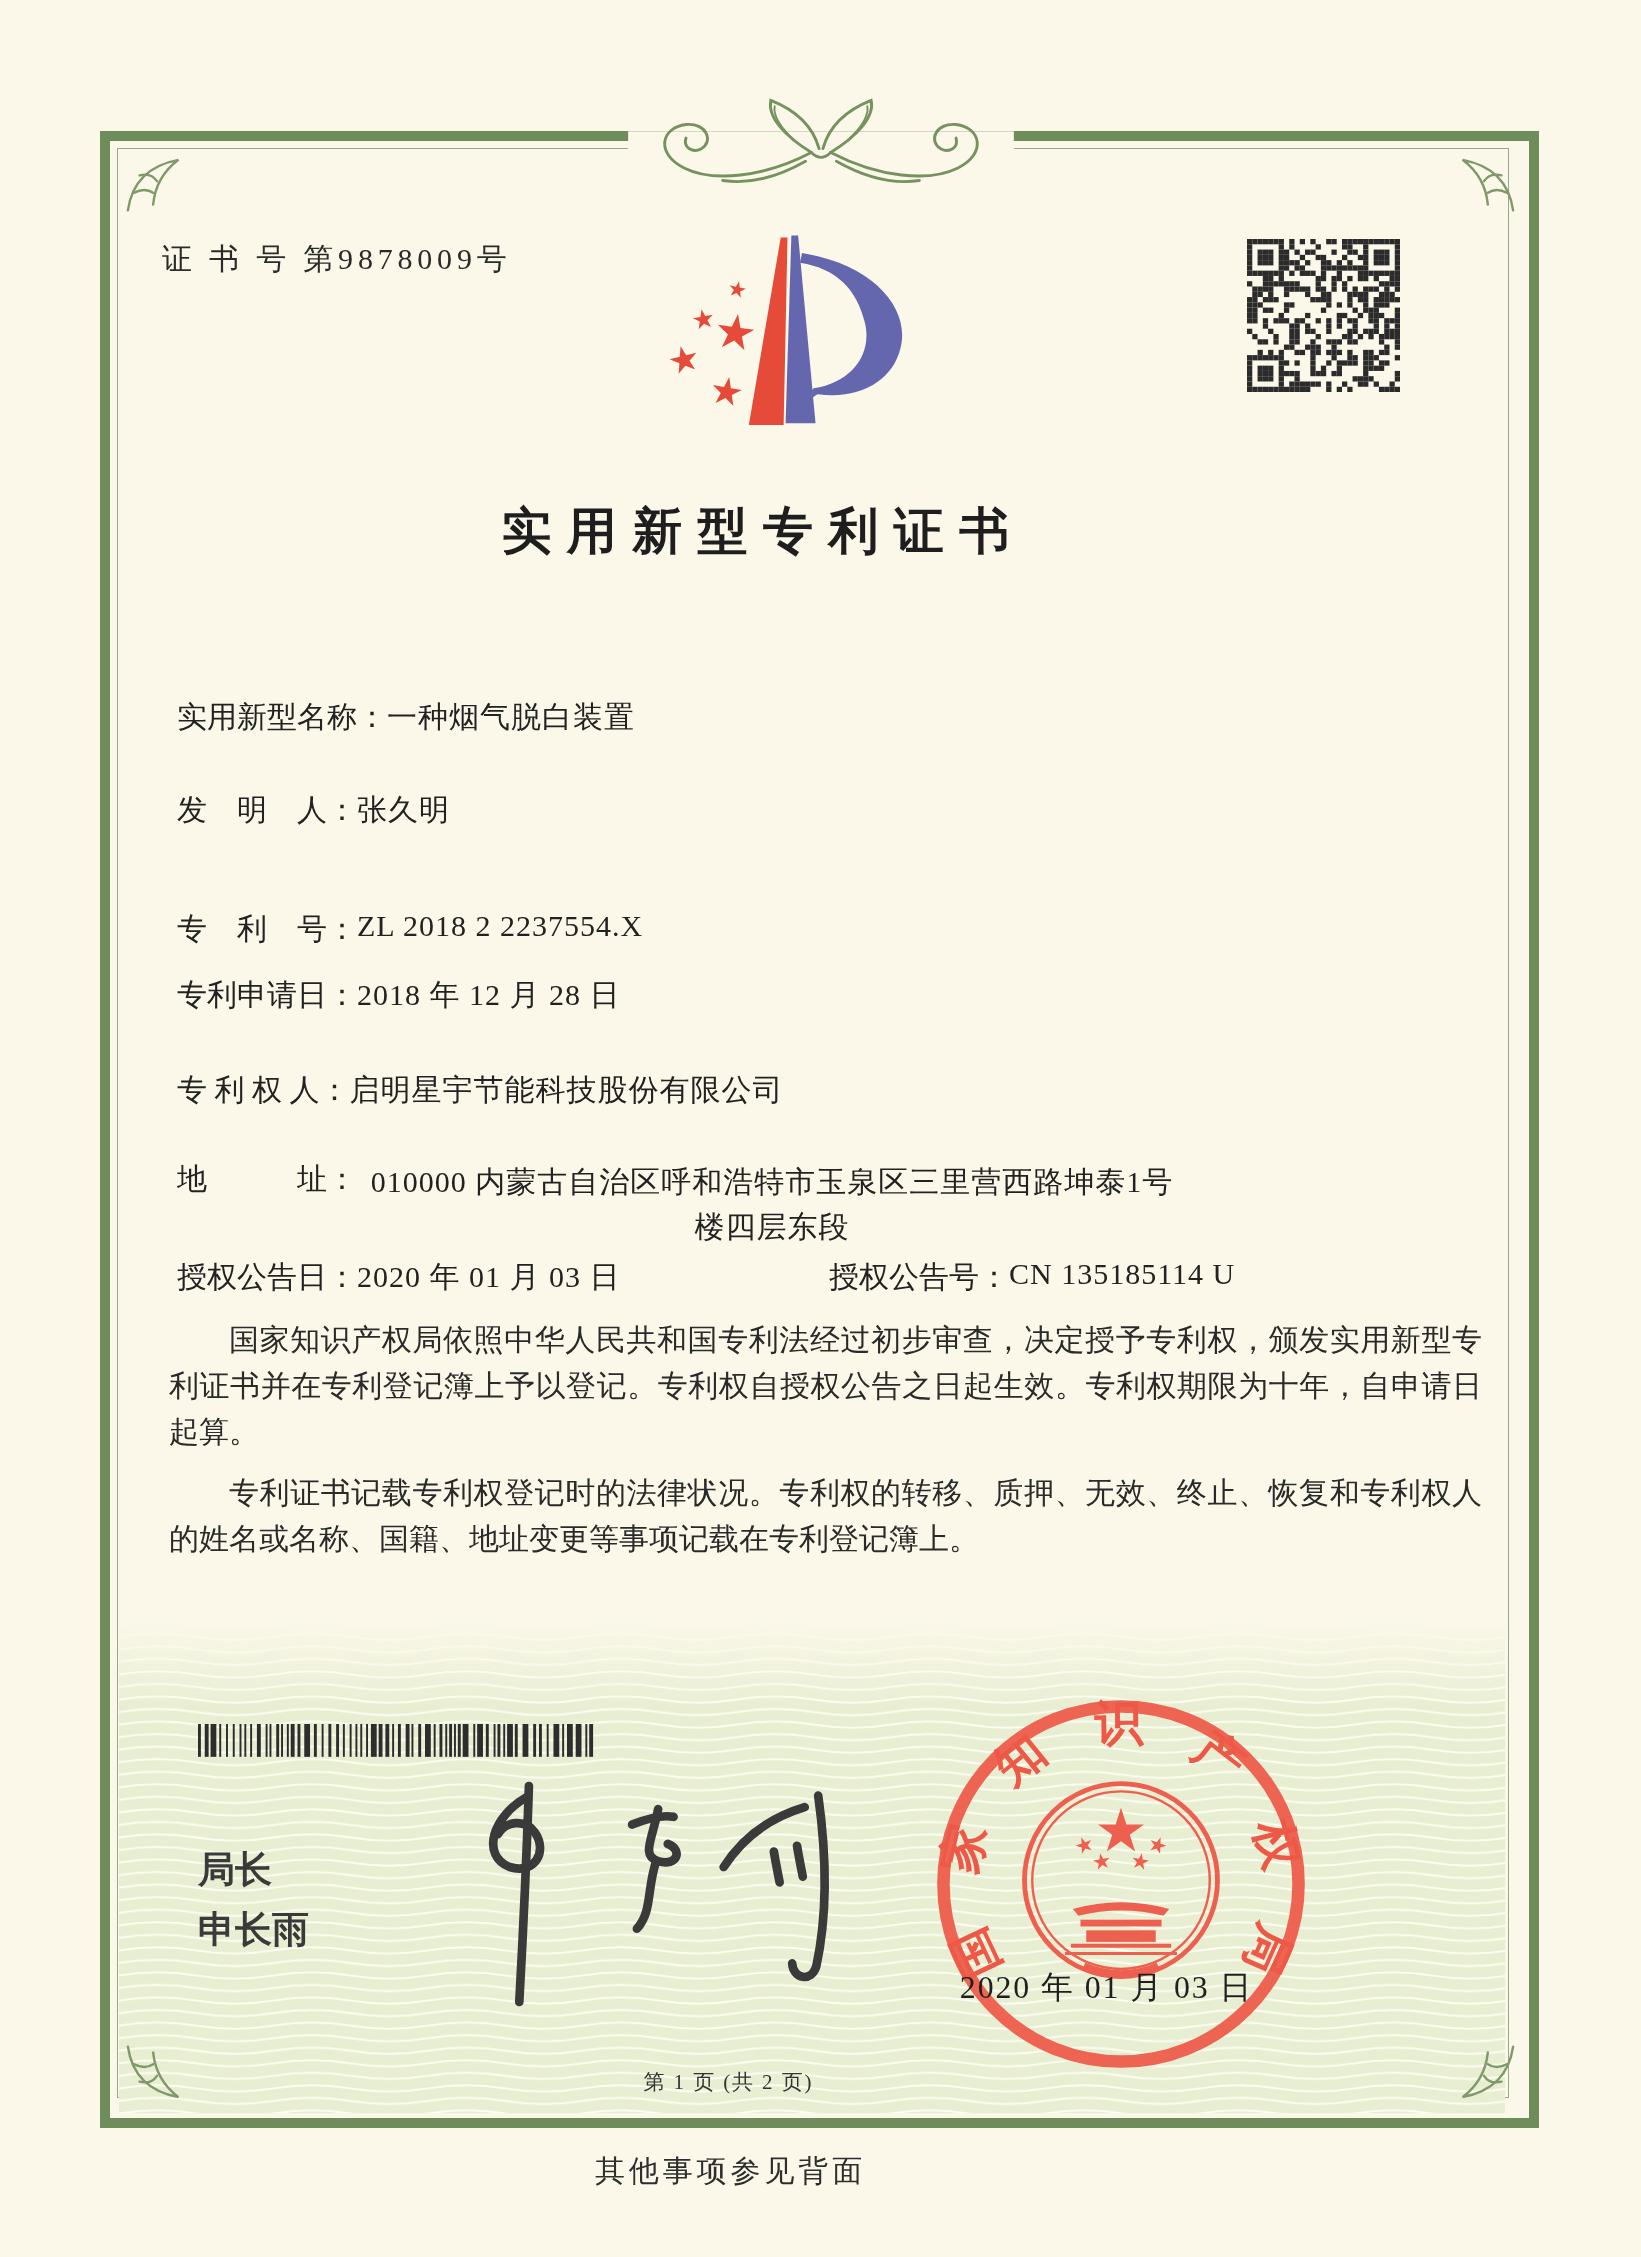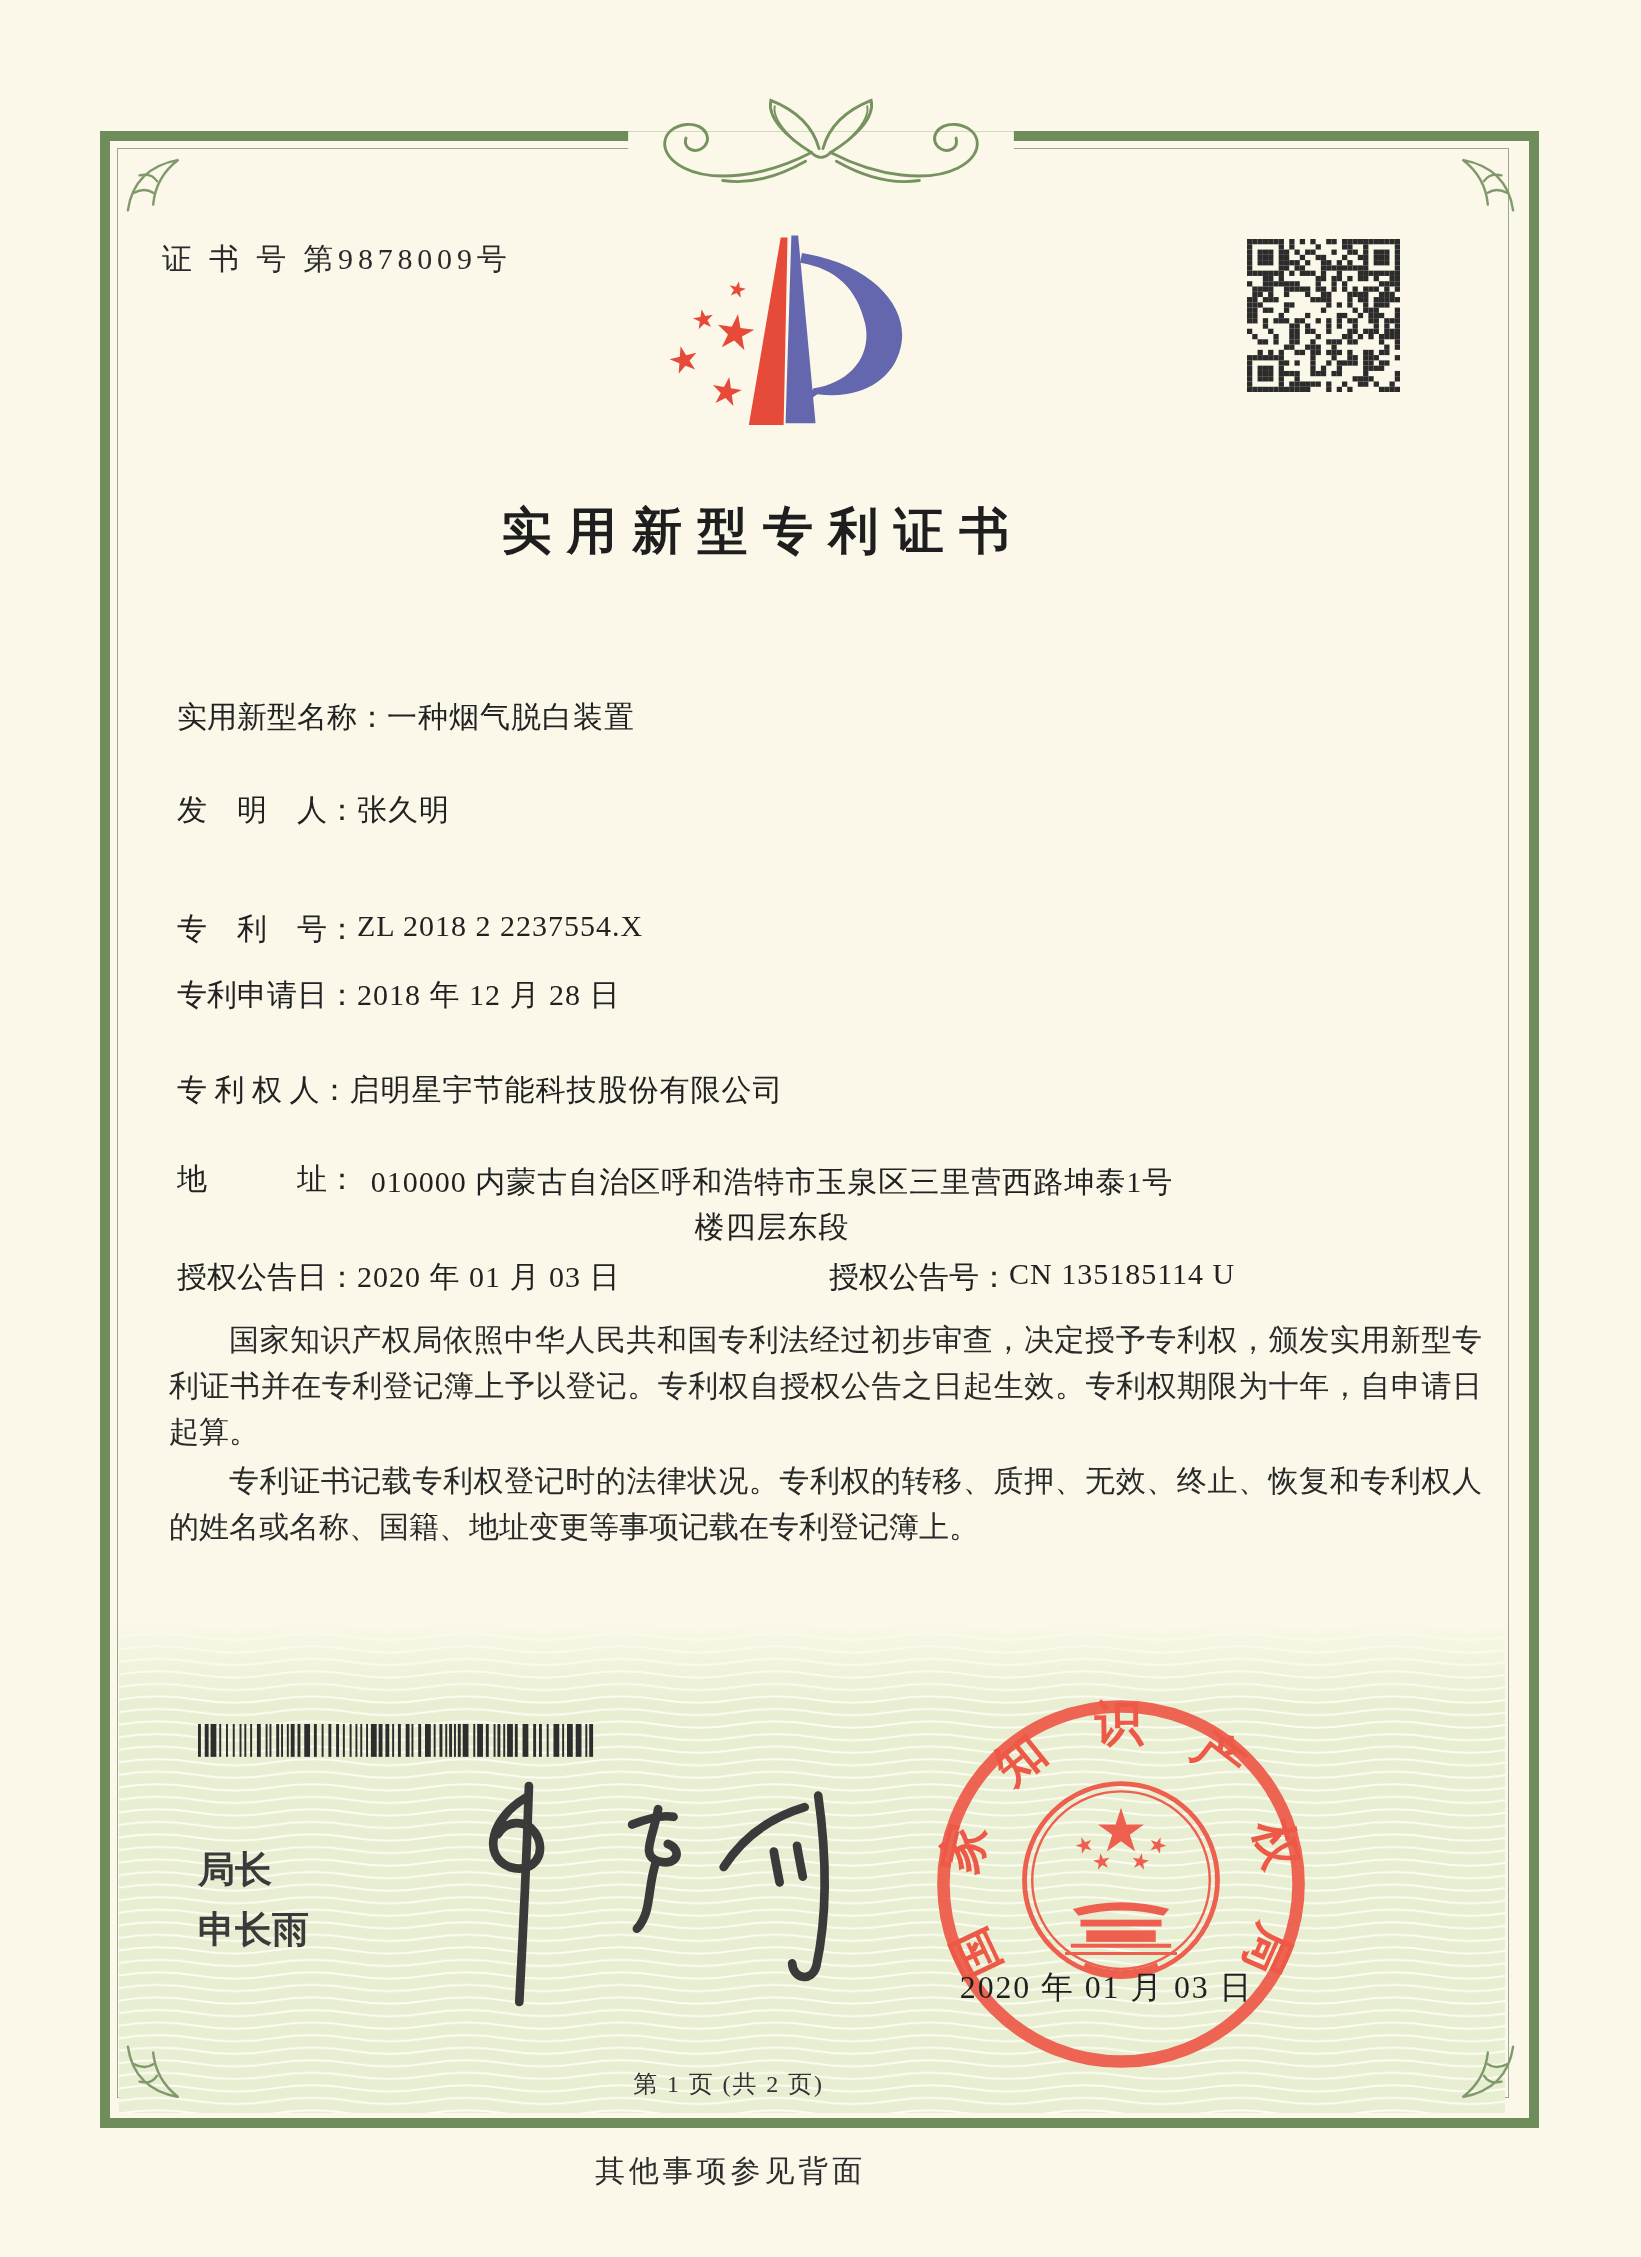--- a/index.html
+++ b/index.html
@@ -41,33 +41,33 @@
   .f-addr{top:1159px;}
   .f-addr .val{width:830px;line-height:45px;}
   .f-grant{top:1257px;}
   .grant-right{position:absolute;left:652px;top:0;white-space:nowrap;}
   
   .body-text{
     position:absolute;left:169px;top:1317px;width:1313px;
     font-size:30px;line-height:46px;color:#2a2a2a;text-align:justify;
   }
   .body-text p{margin:0;text-indent:2em;}
-  .body-text p + p{margin-top:3px;}
+  .body-text p + p{margin-top:15px;}
   
   .wavy{position:absolute;left:119px;top:1618px;width:1386px;height:495px;}
   .wavy svg{display:block;width:100%;height:100%;}
   .barcode{position:absolute;left:198px;top:1724px;width:401px;height:33px;}
   .officials{position:absolute;left:198px;top:1840px;
     font-family:"Liberation Sans","DejaVu Sans",sans-serif;
     font-size:37px;font-weight:600;color:#3a3a3a;line-height:60px;}
   .signature{position:absolute;left:434px;top:1759px;width:483px;height:270px;}
   .seal{position:absolute;left:928px;top:1691px;width:386px;height:386px;}
   .page-num{
     position:absolute;left:439px;top:2068px;width:579px;text-align:center;
-    font-size:24px;color:#333;letter-spacing:1.9px;
+    font-size:21px;color:#333;letter-spacing:1.9px;
   }
   .back-note{
     position:absolute;left:441px;top:2151px;width:579px;text-align:center;
     font-size:30px;color:#2e2e2e;letter-spacing:3.9px;
   }
   .ornament{position:absolute;left:570px;top:85px;width:502px;height:135px;}
   .corner{position:absolute;width:68px;height:68px;}
   .c-tl{left:124px;top:154px;}
   .c-tr{right:124px;top:154px;transform:scale(-1,1);}
   .c-bl{left:124px;bottom:154px;transform:scale(1,-1);}

